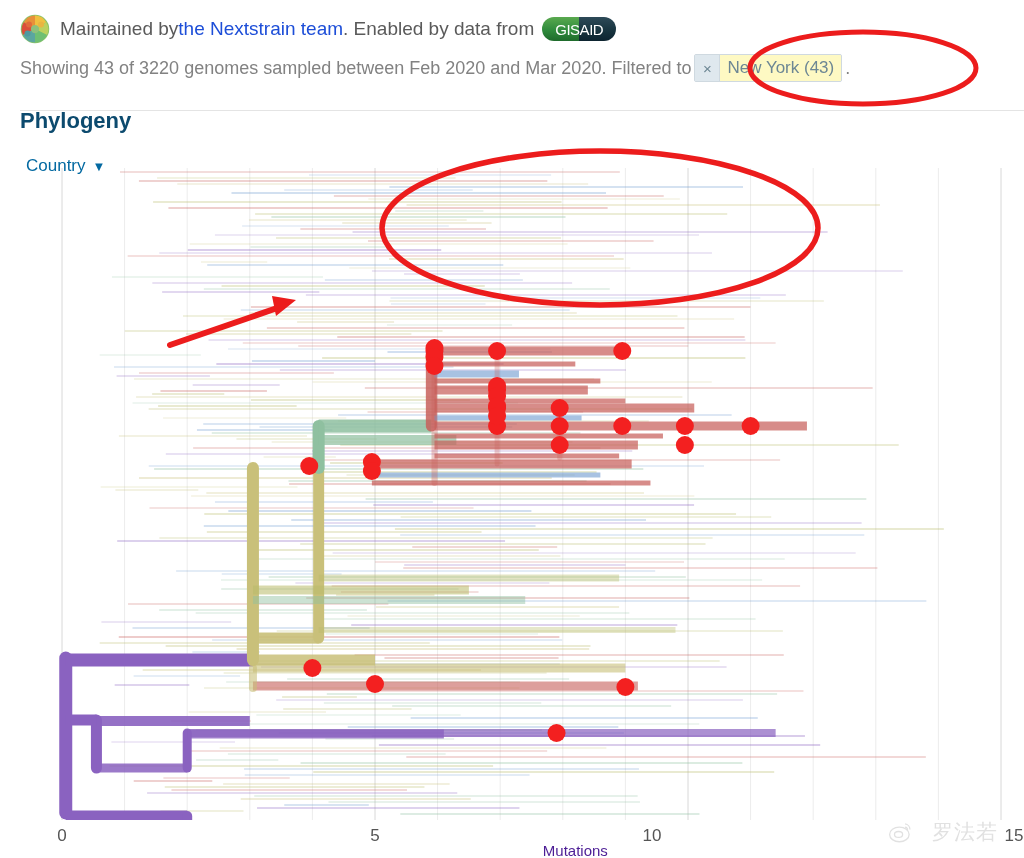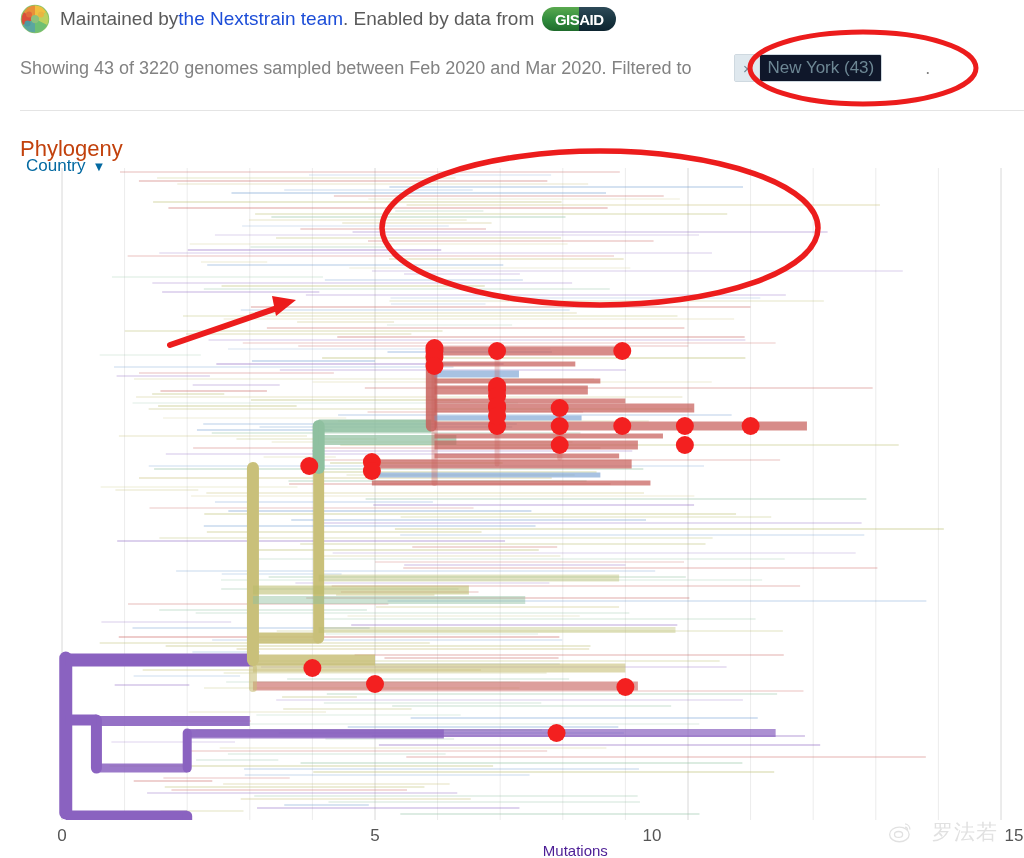--- a/index.html
+++ b/index.html
@@ -8,61 +8,61 @@
     background:#ffffff;
     font-family:"Liberation Sans","DejaVu Sans",sans-serif;
     overflow:hidden;
     position:relative;
   }
   #root{position:relative;width:1024px;height:858px;overflow:hidden;}
 
   
   .header{position:absolute;left:0;top:0;width:1024px;height:40px;}
   .hdr-line{
-    position:absolute;left:20px;top:4px;
+    position:absolute;left:20px;top:14px;
     font-size:19px;color:#5a5a5a;white-space:nowrap;
     display:flex;align-items:center;gap:0px;
   }
   .ns-logo{width:30px;height:30px;margin-right:10px;flex:0 0 auto;}
   .hdr-txt{line-height:30px;}
   .link{color:#1d4ed8;}
   .gisaid{
     display:inline-block;margin-left:8px;vertical-align:middle;
     width:74px;height:24px;border-radius:12px;overflow:hidden;
     position:relative;
   }
   .gisaid .gl{position:absolute;left:0;top:0;width:37px;height:24px;
     background:linear-gradient(180deg,#5aa94f 0%,#2f8b3c 55%,#1f6b2c 100%);}
   .gisaid .gr{position:absolute;left:37px;top:0;width:37px;height:24px;
     background:linear-gradient(180deg,#2d4a58 0%,#16323d 60%,#0d2430 100%);}
   .gisaid .gt{position:absolute;left:0;top:0;width:74px;height:24px;
-    color:#fff;font-weight:bold;font-size:15px;letter-spacing:-0.5px;
+    color:#fff;font-weight:normal;font-size:15px;letter-spacing:-0.5px;
     display:flex;align-items:center;justify-content:center;font-family:"Liberation Sans",sans-serif;}
 
   
   .showing{
     position:absolute;left:20px;top:54px;
     font-size:18px;color:#828282;white-space:nowrap;
-    display:flex;align-items:center;gap:40px;
+    display:flex;align-items:center;
   }
   .chip{
     display:inline-flex;align-items:stretch;height:26px;margin:0 3px;
     border:1px solid #cfd9e0;border-radius:2px;background:#e8eef2;
     font-size:17px;color:#6d8794;overflow:hidden;vertical-align:middle;
   }
   .chip .x{
     display:flex;align-items:center;justify-content:center;width:24px;
     border-right:1px solid #cfd9e0;background:#dfe8ee;color:#6d8794;
     font-size:15px;cursor:pointer;
   }
-  .chip .lbl{display:flex;align-items:center;padding:0 7px;background:#0f172a;}
+  .chip .lbl{display:flex;align-items:center;padding:0 7px;background:#fef9c3;}
 
   
   .divider{position:absolute;left:20px;top:110px;width:1004px;height:1px;background:#e4e4e4;}
-  .phylo-title{position:absolute;left:20px;top:136px;font-size:22px;color:#c2410c;}
+  .phylo-title{position:absolute;left:20px;top:108px;font-size:22px;color:#0c4a6e;font-weight:bold;}
   .country-sel{position:absolute;left:26px;top:156px;font-size:17px;color:#0369a1;
     display:flex;align-items:center;gap:7px;cursor:pointer;}
   .caret{font-size:13px;line-height:1;}
 
   
   .tree-wrap{position:absolute;left:0;top:168px;width:1024px;height:652px;}
   .tree-svg{position:absolute;left:0;top:0;}
 
   
   .axis{position:absolute;left:0;top:820px;width:1024px;height:38px;}

